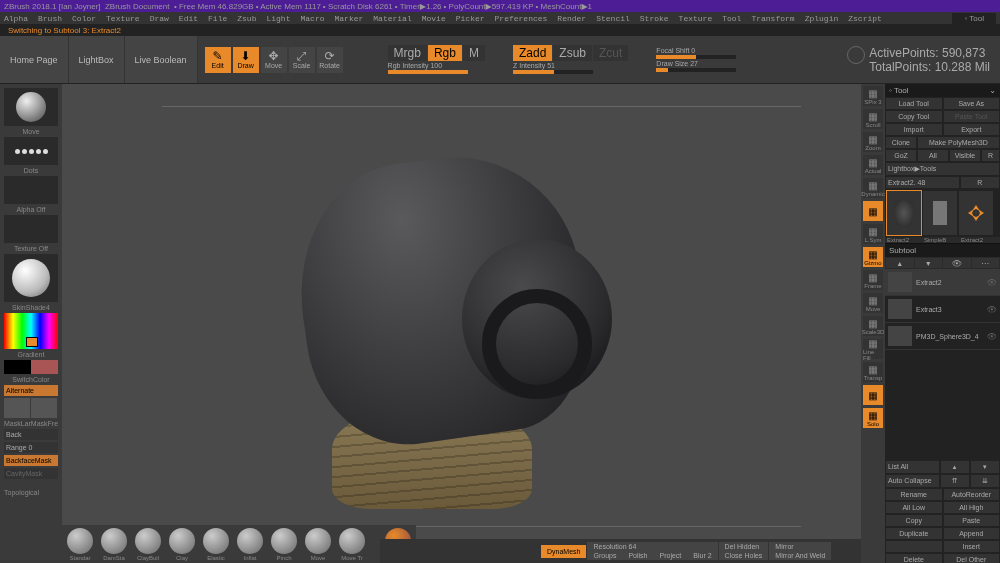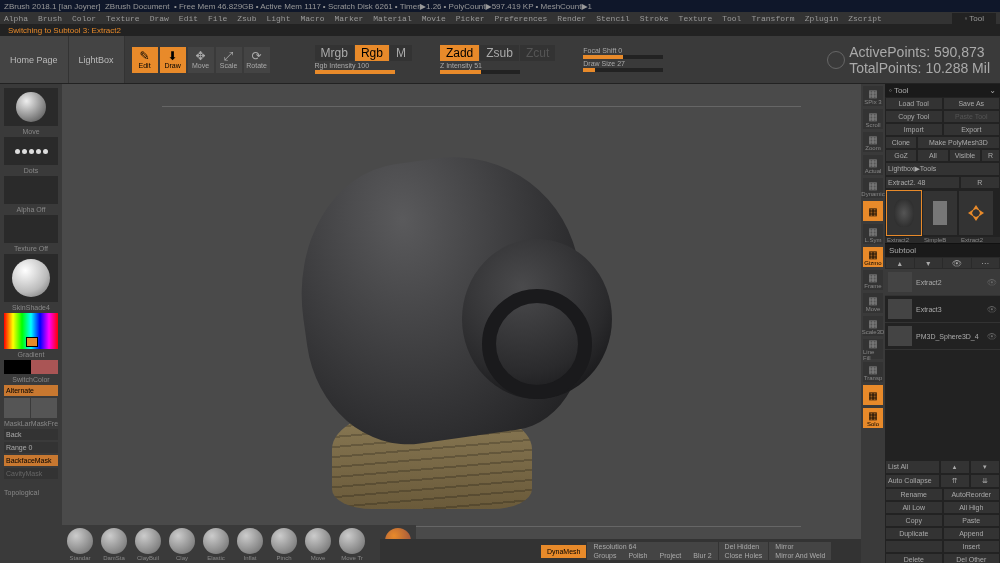--- a/index.html
+++ b/index.html
@@ -1,17 +1,17 @@
 <!DOCTYPE html>
 <html><head>
 <meta charset="utf-8">
 <style>
 * { margin: 0; padding: 0; box-sizing: border-box; font-family: Arial, sans-serif; user-select: none; }
 body { background: #3a3a3a; color: #aaa; font-size: 9px; width: 1000px; height: 563px; overflow: hidden; position: relative; }
-.titlebar { height: 12px; background: #0f172a; display: flex; align-items: center; padding: 0 4px; font-size: 8px; color: #999; }
+.titlebar { height: 12px; background: #4c1d95; display: flex; align-items: center; padding: 0 4px; font-size: 8px; color: #999; }
 .titlebar-stats { display: flex; gap: 2px; }
 .titlebar-right { margin-left: auto; display: flex; gap: 8px; align-items: center; }
 .menus-btn { background: #e88a2a; color: #000; padding: 1px 6px; font-size: 8px; }
 .titlebar-sys { display: flex; gap: 8px; color: #888; font-size: 10px; }
 .menubar { height: 12px; background: #333; display: flex; align-items: center; padding: 0 4px; gap: 10px; font-size: 8px; color: #999; }
 .menubar .menu-item { cursor: pointer; font-family: Liberation Mono, monospace; }
 .menubar-right { margin-left: auto; background: #222; padding: 1px 12px; }
 .statusbar { height: 12px; background: #222; display: flex; align-items: center; padding: 0 8px; font-size: 8px; }
 .status-warn { color: #e88a2a; }
 .topbar { height: 48px; background: #3a3a3a; display: flex; align-items: center; border-bottom: 1px solid #222; }
@@ -21,21 +21,21 @@
 .top-btn .icon { font-size: 12px; line-height: 1; }
 .top-sep { width: 40px; }
 .top-group { display: flex; flex-direction: column; gap: 1px; margin: 0 4px; }
 .top-chip-row { display: flex; gap: 1px; }
 .top-chip { background: #333; color: #aaa; padding: 1px 6px; font-size: 12px; }
 .top-chip.active { background: #e88a2a; color: #000; }
 .top-slider-label { font-size: 7px; color: #aaa; }
 .top-slider { width: 80px; height: 4px; background: #222; position: relative; }
 .top-slider-fill { height: 100%; background: #e88a2a; }
 .top-right { margin-left: auto; display: flex; gap: 4px; padding-right: 10px; }
-.top-right-item { display: flex; align-items: center; gap: 4px; font-size: 14px; color: #aaa; }
+.top-right-item { display: flex; gap: 4px; font-size: 12px; color: #aaa; }
 .top-right-icon { width: 18px; height: 18px; border: 1px solid #666; border-radius: 50%; }
 .main { display: flex; height: 495px; }
 .left-shelf { width: 62px; background: #3a3a3a; padding: 4px; display: flex; flex-direction: column; gap: 2px; }
 .brush-preview { width: 54px; height: 38px; background: #2a2a2a; display: flex; align-items: center; justify-content: center; }
 .brush-sphere { width: 30px; height: 30px; background: radial-gradient(circle at 35% 30%, #eee, #888 60%, #444); border-radius: 50%; }
 .stroke-preview { width: 54px; height: 28px; background: #2a2a2a; display: flex; align-items: center; justify-content: center; }
 .dots { display: flex; gap: 2px; }
 .dots span { width: 5px; height: 5px; background: #ddd; border-radius: 50%; }
 .shelf-label { font-size: 7px; text-align: center; color: #888; }
 .alpha-off { width: 54px; height: 28px; background: #2a2a2a; }
@@ -134,20 +134,21 @@
   <span class="menubar-right">◦ <span>Tool</span></span>
 </div>
 
 <div class="statusbar">
   <span class="status-warn">Switching to Subtool 3: Extract2</span>
 </div>
 
 <div class="topbar">
   <div class="top-tab">Home Page</div>
   <div class="top-tab">LightBox</div>
+  <div class="top-tab">Live Boolean</div>
   <div style="width:6px"></div>
   <div class="top-btn active">
       <span class="icon">✎</span>
       <span>Edit</span>
     </div>
   <div class="top-btn active">
       <span class="icon">⬇</span>
       <span>Draw</span>
     </div>
   <div class="top-btn">

